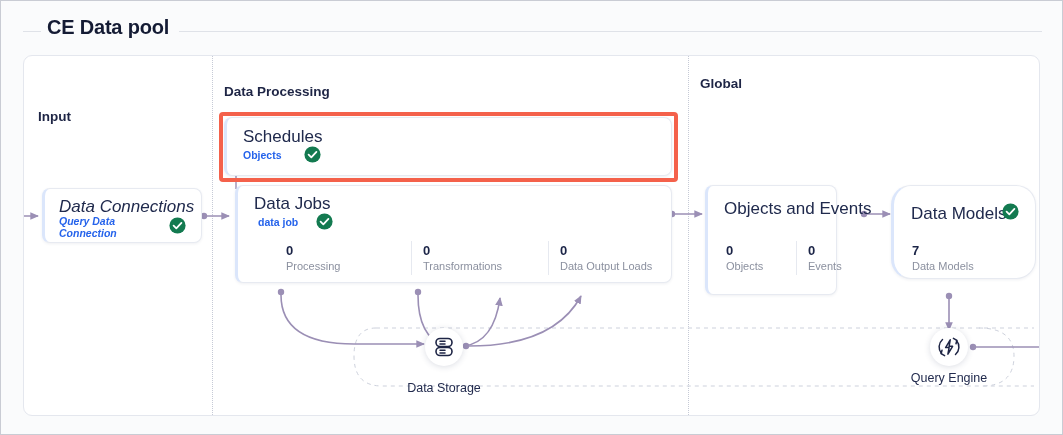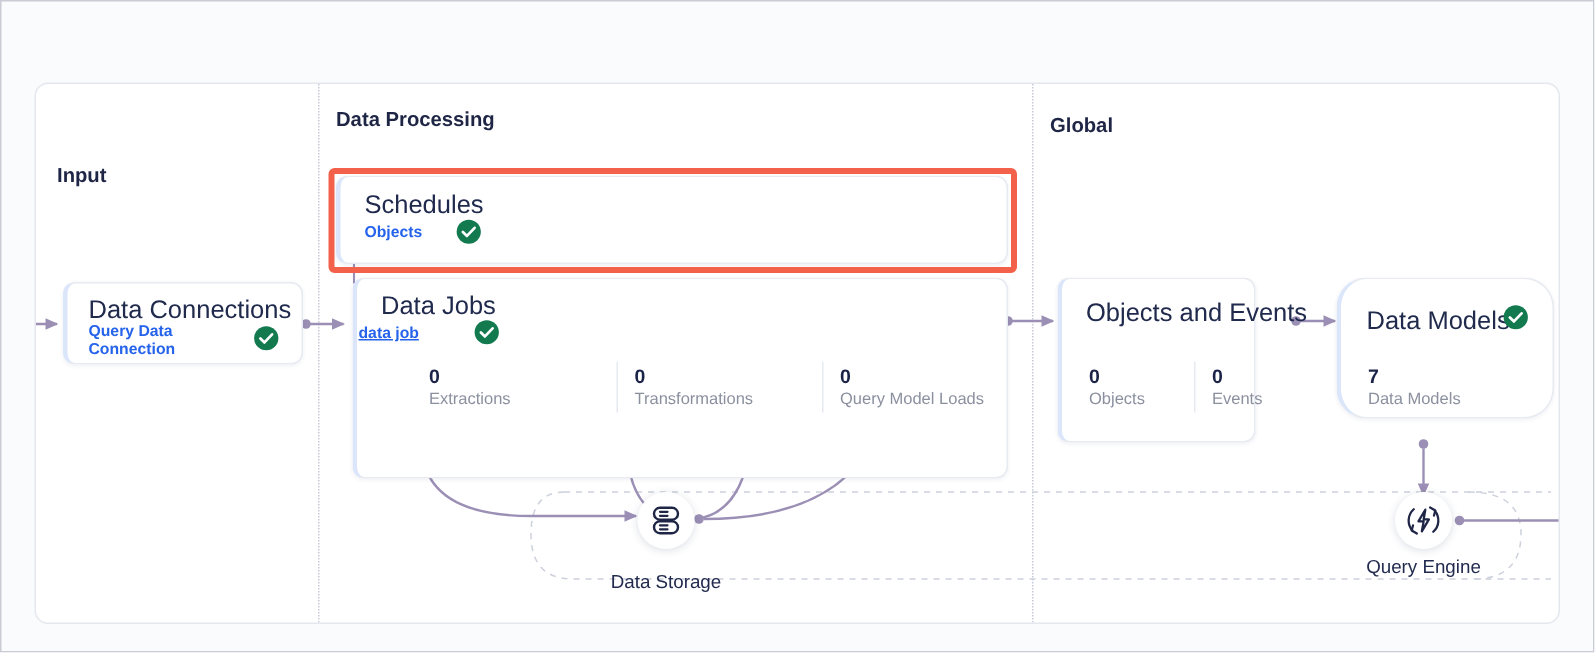--- a/index.html
+++ b/index.html
@@ -171,28 +171,32 @@
     border-radius: 4px;
     box-sizing: border-box;
     pointer-events: none;
   }
 </style>
 </head>
 <body>
 
 <div id="screen">
 
+  <div id="title-bar">
+    <div id="title-rule"></div>
+    <div id="page-title">CE Data pool</div>
+  </div>
 
   <div id="canvas-panel">
 
     <div class="col-divider" style="left:188px;"></div>
     <div class="col-divider" style="left:664px;"></div>
 
     <div class="col-header" style="left:14px;  top:20px;margin-top:33px;">Input</div>
-    <div class="col-header" style="left:200px; top:16px;">Data Processing</div>
+    <div class="col-header" style="left:200px; top:28px;">Data Processing</div>
     <div class="col-header" style="left:676px; top:20px;">Global</div>
 
     <svg id="wires" viewBox="0 0 1017 361" xmlns="http://www.w3.org/2000/svg">
       <defs>
         <marker id="ah" viewBox="0 0 10 10" refX="8" refY="5" markerWidth="6" markerHeight="6" orient="auto-start-reverse">
           <path d="M 0 1 L 9 5 L 0 9 z" fill="#9b8fb5"></path>
         </marker>
       </defs>
 
       <path d="M 352 272 Q 330 272 330 300 Q 330 330 358 330 L 1010 330" fill="none" stroke="#cdd1dc" stroke-width="1" stroke-dasharray="4 4"></path>
@@ -224,21 +228,21 @@
       <circle cx="442" cy="290" r="3.2" fill="#9b8fb5"></circle>
       <path d="M 445 290 Q 530 290 557 240" fill="none" stroke="#9b8fb5" stroke-width="1.6" marker-end="url(#ah)"></path>
 
       <circle cx="925" cy="240" r="3.2" fill="#9b8fb5"></circle>
       <line x1="925" y1="243" x2="925" y2="274" stroke="#9b8fb5" stroke-width="1.6" marker-end="url(#ah)"></line>
 
       <circle cx="949" cy="291" r="3.2" fill="#9b8fb5"></circle>
       <line x1="951" y1="291" x2="1020" y2="291" stroke="#9b8fb5" stroke-width="1.6"></line>
     </svg>
 
-    <div class="node-card" style="left:18px; top:132px; width:160px; height:55px;">
+    <div class="node-card" style="left:18px; top:132px; width:160px; height:55px;font-style:italic;">
       <div class="card-title" style="left:14px; top:8px;">Data Connections</div>
       <div class="card-sub" style="left:14px; top:26px; width:74px; white-space:normal;">Query Data Connection</div>
       <span class="check-icon" style="left:124px; top:28px;">
         <svg width="17" height="17" viewBox="0 0 20 20" xmlns="http://www.w3.org/2000/svg">
           <circle cx="10" cy="10" r="9.5" fill="#137a50"></circle>
           <path d="M5.4 10.2 L8.6 13.3 L14.6 6.9" fill="none" stroke="#ffffff" stroke-width="2.1" stroke-linecap="round" stroke-linejoin="round"></path>
         </svg>
       </span>
     </div>
 
@@ -248,45 +252,45 @@
       <span class="check-icon" style="left:77px; top:28px;">
         <svg width="17" height="17" viewBox="0 0 20 20" xmlns="http://www.w3.org/2000/svg">
           <circle cx="10" cy="10" r="9.5" fill="#137a50"></circle>
           <path d="M5.4 10.2 L8.6 13.3 L14.6 6.9" fill="none" stroke="#ffffff" stroke-width="2.1" stroke-linecap="round" stroke-linejoin="round"></path>
         </svg>
       </span>
     </div>
 
     <div id="schedules-highlight" style="left:195px; top:56px; width:459px; height:70px;"></div>
 
-    <div class="node-card" style="left:211px; top:129px; width:437px; height:134px;padding-left:20px;">
+    <div class="node-card" style="left:211px; top:129px; width:437px; height:98px;padding-left:20px;">
       <div class="card-title" style="left:16px; top:8px;">Data Jobs</div>
-      <div class="card-sub" style="left:1px; top:30px;text-decoration:underline;">data job</div>
+      <div class="card-sub" style="left:20px; top:30px;">data job</div>
       <span class="check-icon" style="left:78px; top:27px;">
         <svg width="17" height="17" viewBox="0 0 20 20" xmlns="http://www.w3.org/2000/svg">
           <circle cx="10" cy="10" r="9.5" fill="#137a50"></circle>
           <path d="M5.4 10.2 L8.6 13.3 L14.6 6.9" fill="none" stroke="#ffffff" stroke-width="2.1" stroke-linecap="round" stroke-linejoin="round"></path>
         </svg>
       </span>
 
       <div class="stat" style="left:48px; top:57px;">
         <div class="stat-value">0</div>
-        <div class="stat-label">Extractions</div>
+        <div class="stat-label">Processing</div>
       </div>
       <div class="stat-sep" style="left:173px; top:55px; height:34px;"></div>
 
       <div class="stat" style="left:185px; top:57px;">
         <div class="stat-value">0</div>
         <div class="stat-label">Transformations</div>
       </div>
       <div class="stat-sep" style="left:310px; top:55px; height:34px;"></div>
 
       <div class="stat" style="left:322px; top:57px;">
         <div class="stat-value">0</div>
-        <div class="stat-label">Query Model Loads</div>
+        <div class="stat-label">Data Output Loads</div>
       </div>
     </div>
 
     <div class="node-card" style="left:681px; top:129px; width:132px; height:110px;">
       <div class="card-title" style="left:16px; top:13px;">Objects and Events</div>
 
       <div class="stat" style="left:18px; top:57px;">
         <div class="stat-value">0</div>
         <div class="stat-label">Objects</div>
       </div>

